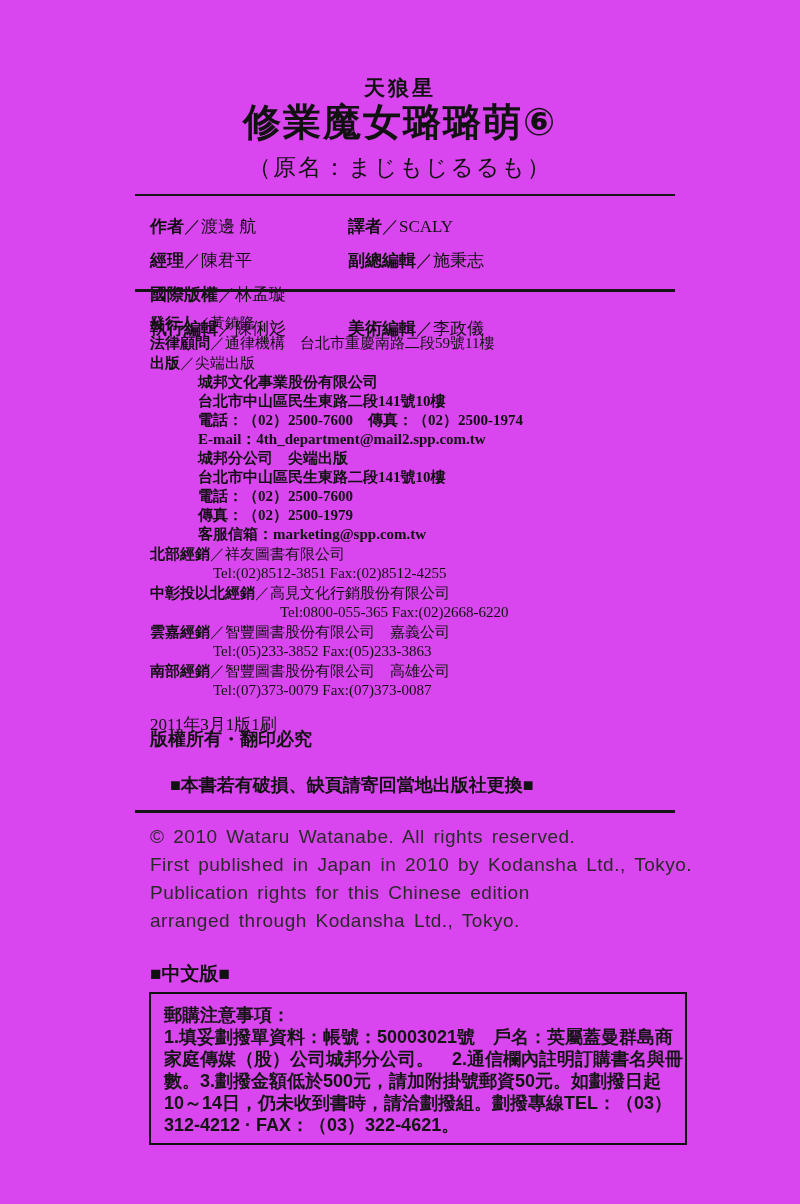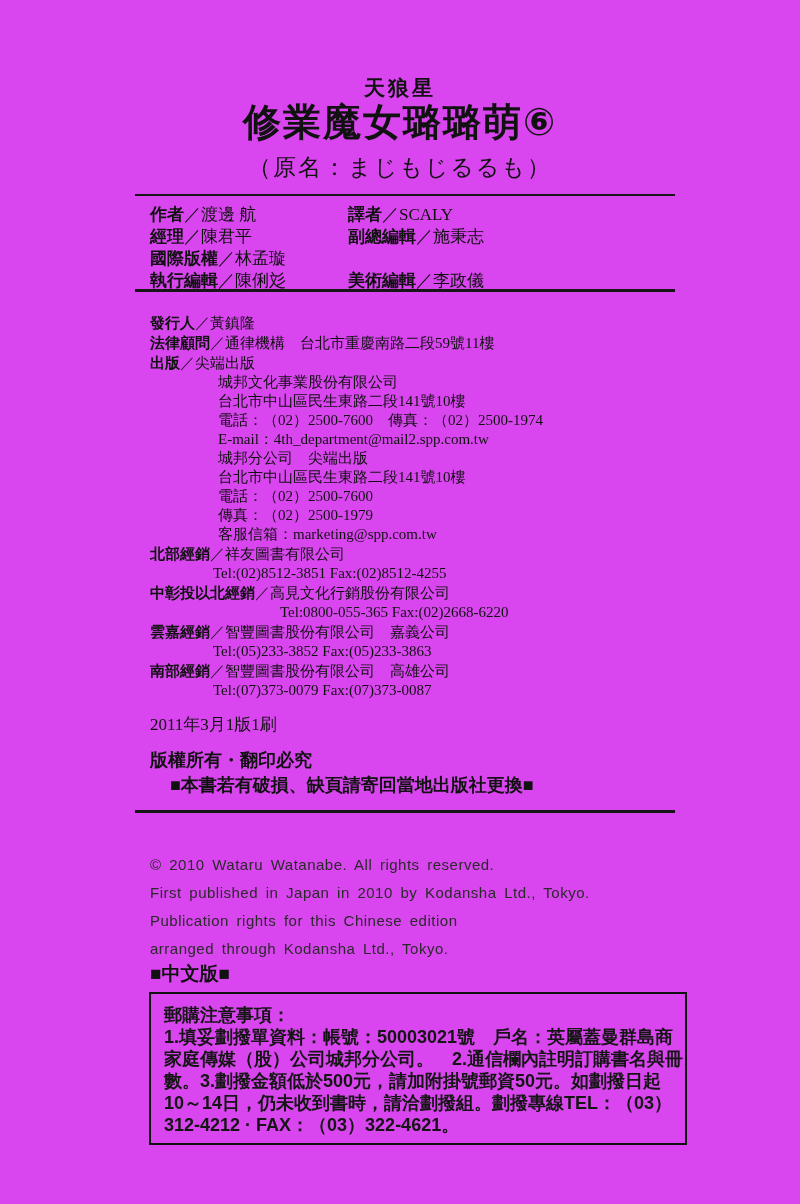--- a/index.html
+++ b/index.html
@@ -20,41 +20,41 @@
   .subtitle{top:152px;font-size:23px;font-weight:normal;letter-spacing:2px;}
 
   .rule{position:absolute;left:135px;width:540px;background:#161616;}
   .rule1{top:194px;height:2px;}
   .rule2{top:289px;height:3px;}
   .rule3{top:810px;height:3px;}
 
   .credits{position:absolute;top:204px;font-size:17px;line-height:22px;}
   .credits.colL{left:150px;}
   .credits.colR{left:348px;}
-  .crow{white-space:nowrap;}
+  .crow{white-space:nowrap;margin-top:12px;}
   .crow-spacer{height:22px;}
 
   .lbl{font-family:"Liberation Sans","DejaVu Sans",sans-serif;font-weight:bold;}
   .sep{font-weight:normal;}
 
   .pub{position:absolute;top:313px;left:150px;font-size:15px;line-height:19px;}
   .pline{white-space:nowrap;}
-  .ind1{margin-left:68px;}
+  .ind1{margin-left:48px;font-weight:bold;}
   .ind2{margin-left:63px;}
   .ind3{margin-left:130px;}
 
   .printing{position:absolute;top:713px;left:150px;font-size:17px;}
-  .rights{position:absolute;top:748px;left:150px;font-size:18px;font-weight:bold;}
+  .rights{position:absolute;top:727px;left:150px;font-size:18px;font-weight:bold;}
   .damage{position:absolute;top:773px;left:150px;font-size:18px;font-weight:bold;margin-left:20px;}
 
   .english{
     position:absolute;top:823px;left:150px;
     font-family:"Liberation Sans","DejaVu Sans",sans-serif;
-    font-size:15px;line-height:28px;color:#2a2a2a;
-    letter-spacing:0.5px;word-spacing:3px;margin-top:28px;
+    font-size:19px;line-height:28px;color:#2a2a2a;
+    letter-spacing:0.5px;word-spacing:3px;
   }
 
   .cnlabel{position:absolute;top:961px;left:150px;font-size:19px;font-weight:bold;}
 
   .mailbox{
     position:absolute;top:992px;left:149px;
     width:538px;height:153px;box-sizing:border-box;
     border:2px solid #111;
     padding:10px 24px 0 13px;
     font-family:"Liberation Sans","DejaVu Sans",sans-serif;

